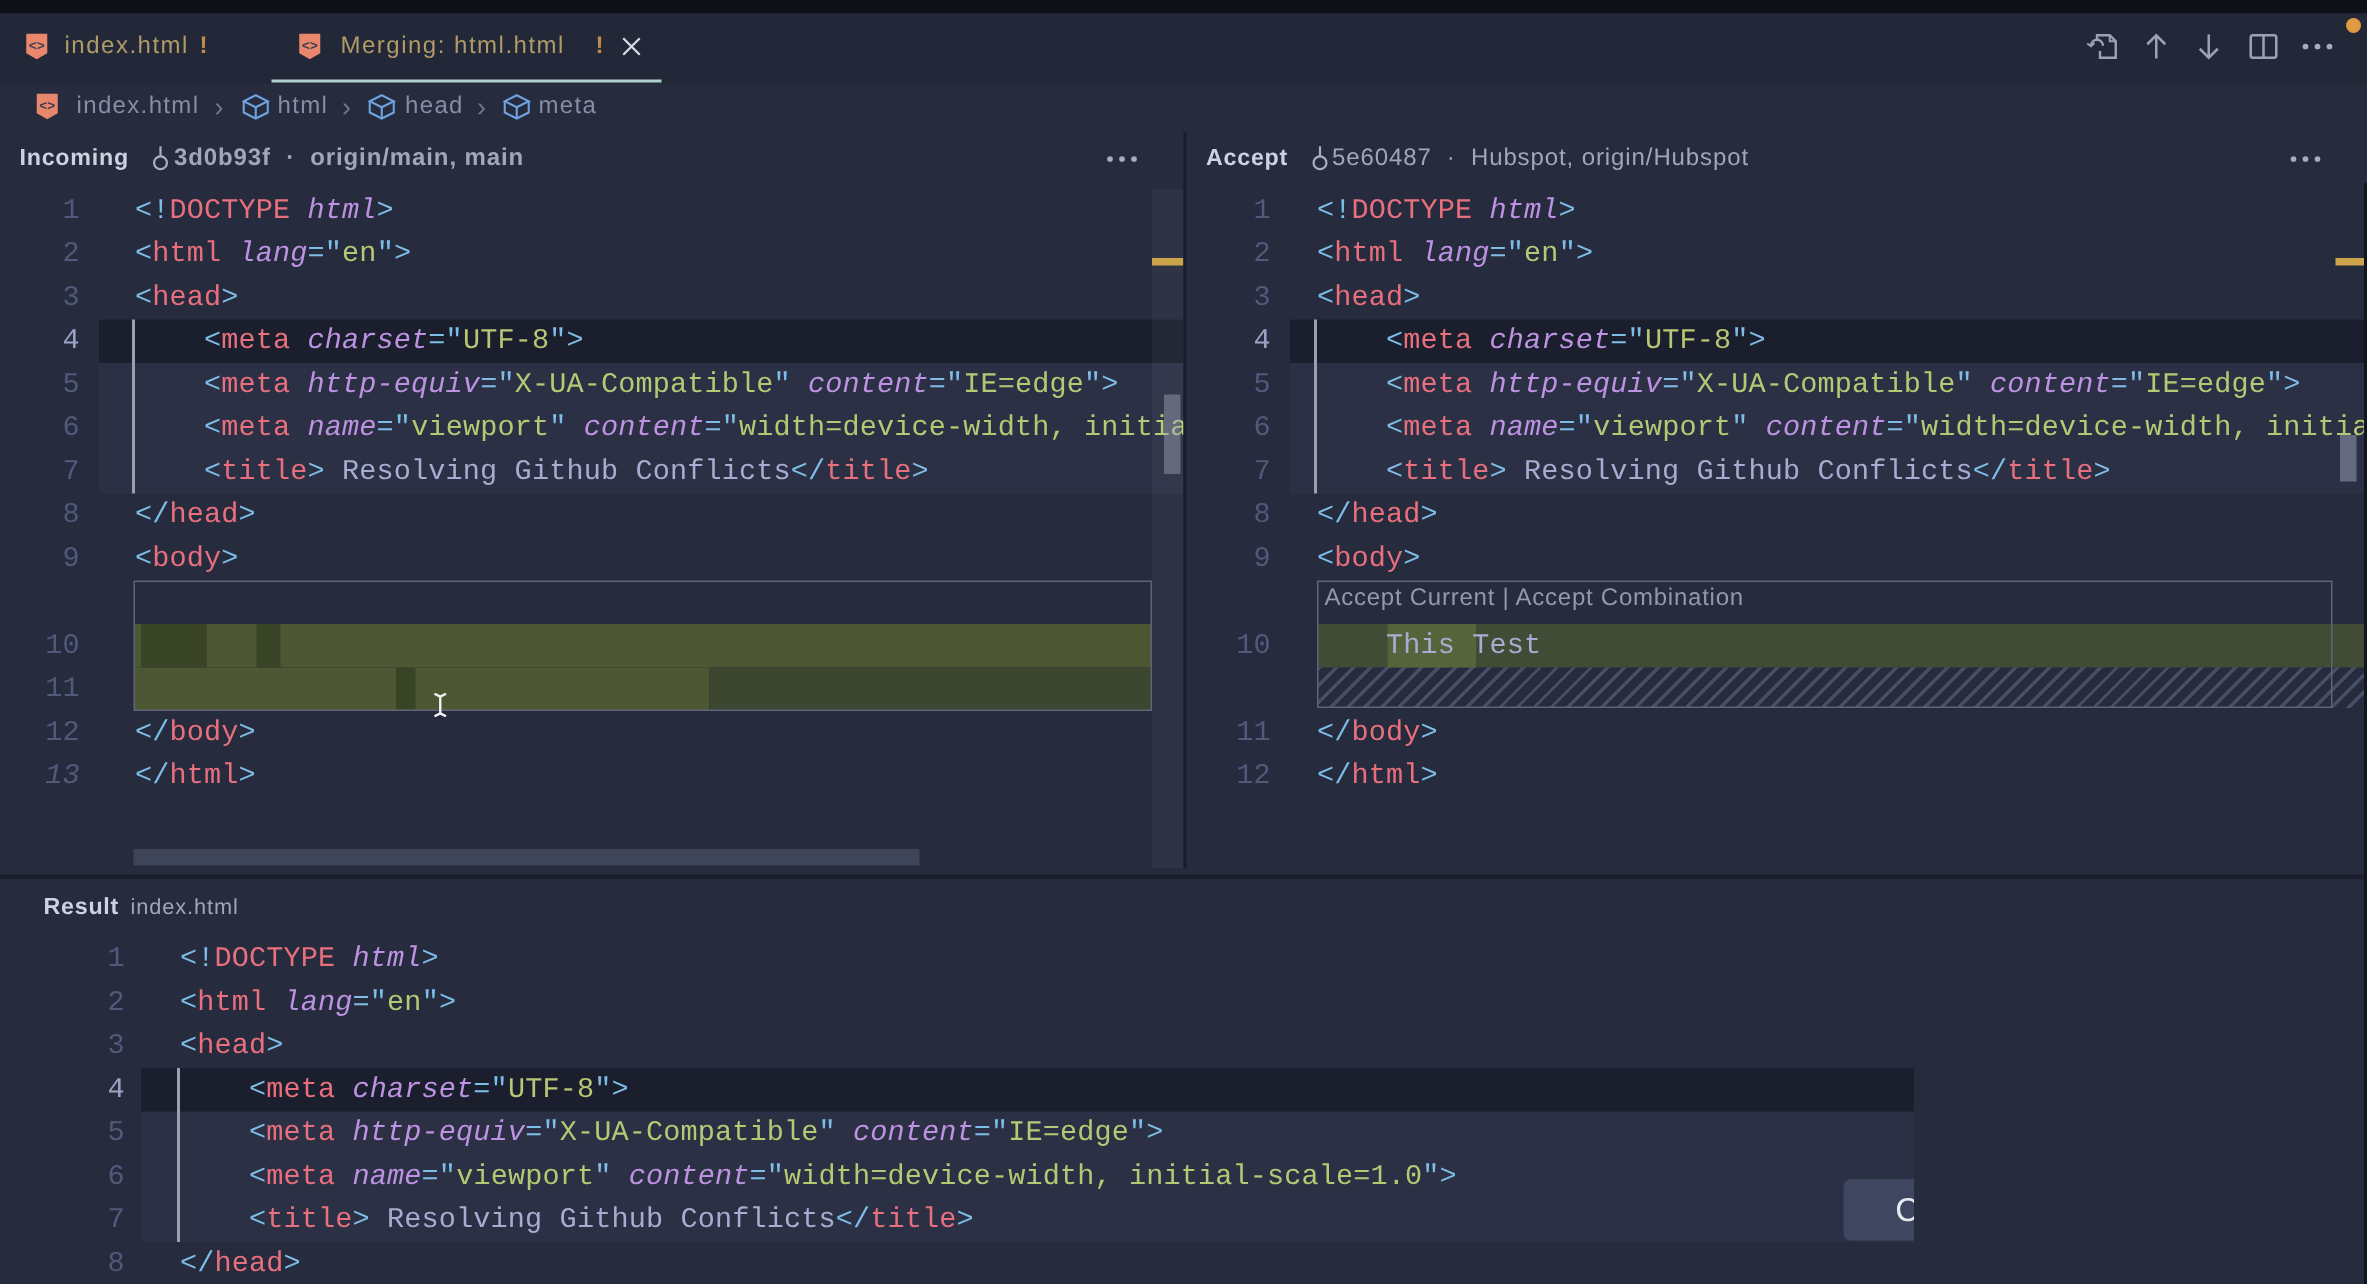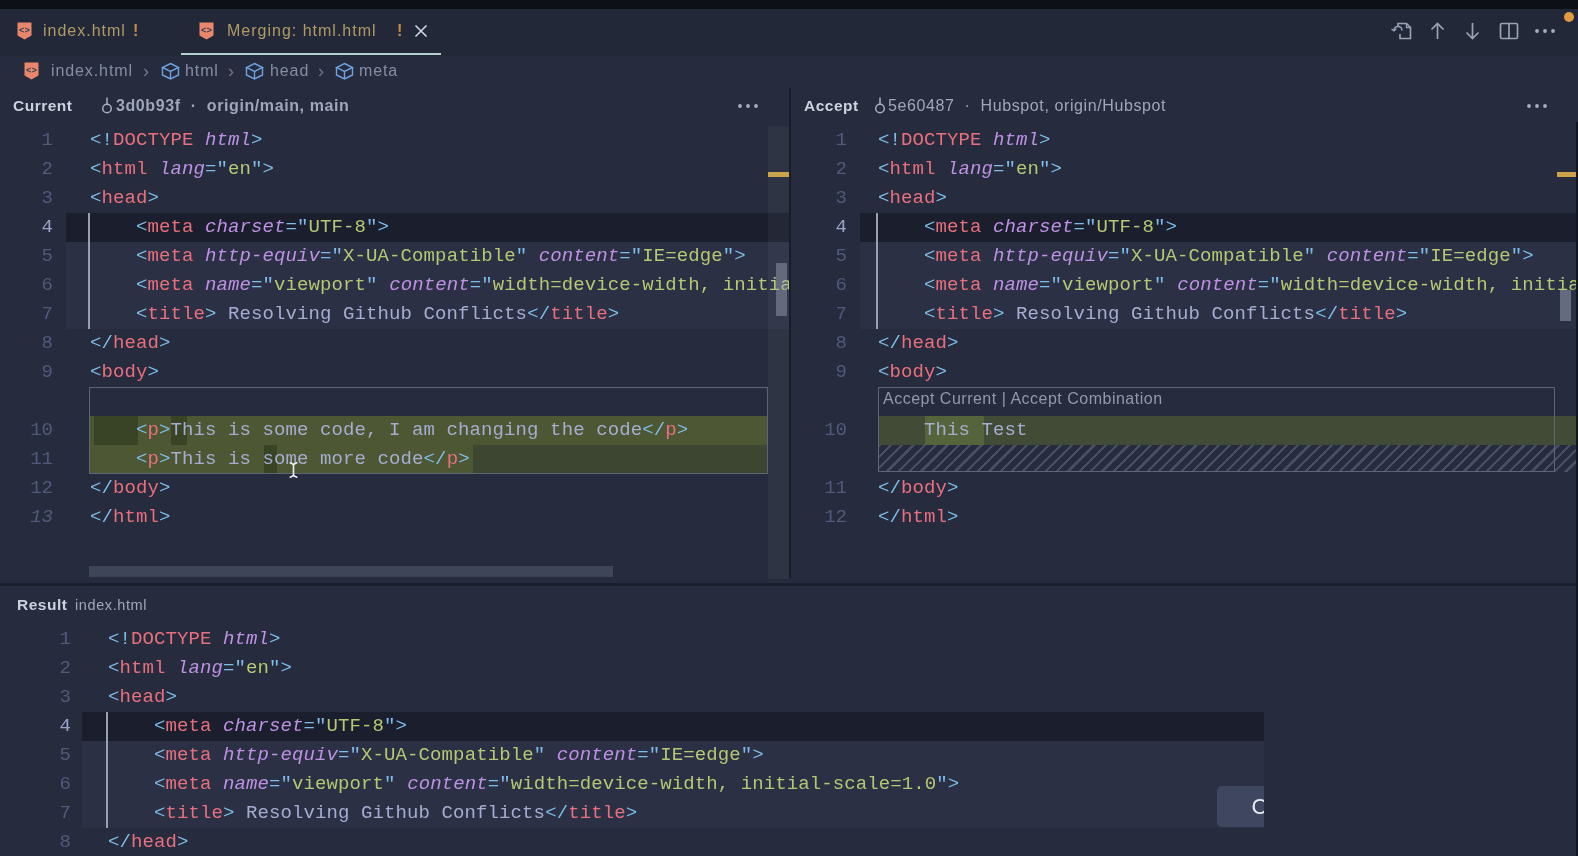--- a/index.html
+++ b/index.html
@@ -88,21 +88,21 @@
 <div class="abs" style="left:318px;top:61px;height:20px;line-height:20px;font-size:18px;color:#707890;">›</div>
 <svg class="abs" style="left:335px;top:62px" width="19" height="19" viewBox="0 0 19 19">
 <g fill="none" stroke="#6fa3e0" stroke-width="1.4">
 <path d="M9.5 1.5 L17.5 5.5 L9.5 9.5 L1.5 5.5 Z"></path>
 <path d="M1.5 5.5 V13 L9.5 17 L17.5 13 V5.5"></path>
 <path d="M9.5 9.5 V17"></path>
     </g>
   </svg>
 <div class="abs" style="left:359px;top:61px;height:20px;line-height:20px;font-size:16px;letter-spacing:0.9px;color:#868ea5;">meta</div>
 <div id="incoming" class="abs" style="left:0;top:88px;width:789px;height:491px;overflow:hidden;">
-    <div class="abs hdrname" style="left:13px;top:9px;">Current</div>
+    <div class="abs hdrname" style="left:13px;top:9px;">Incoming</div>
     <svg class="abs" style="left:100px;top:8px" width="14" height="21" viewBox="0 0 14 21">
 <circle cx="7" cy="12.5" r="4.3" fill="none" stroke="#a8aec2" stroke-width="1.5"></circle>
 <path d="M7 1.5 V8" stroke="#a8aec2" stroke-width="1.5"></path>
     </svg>
     <div class="abs hdrgray" style="left:116px;top:9px;font-weight:bold;">3d0b93f&nbsp; · &nbsp;origin/main, main</div>
     <svg class="abs" style="left:737px;top:14px" width="22" height="8" viewBox="0 0 22 8">
 <circle cx="3" cy="4" r="1.9" fill="#a6adc0"></circle>
       <circle cx="11" cy="4" r="1.9" fill="#a6adc0"></circle>
       <circle cx="19" cy="4" r="1.9" fill="#a6adc0"></circle>
     </svg>
@@ -128,23 +128,21 @@
     <div class="line" style="left:90px;top:154px;"><span class="x">    </span><span class="p">&lt;</span><span class="t">meta</span><span class="x"> </span><span class="a">http-equiv</span><span class="p">="</span><span class="s">X-UA-Compatible</span><span class="p">" </span><span class="a">content</span><span class="p">="</span><span class="s">IE=edge</span><span class="p">"&gt;</span></div>
     <div class="ln" style="left:13px;top:183px;">6</div>
     <div class="line" style="left:90px;top:183px;"><span class="x">    </span><span class="p">&lt;</span><span class="t">meta</span><span class="x"> </span><span class="a">name</span><span class="p">="</span><span class="s">viewport</span><span class="p">" </span><span class="a">content</span><span class="p">="</span><span class="s">width=device-width, initial-scale=1.0</span></div>
     <div class="ln" style="left:13px;top:212px;">7</div>
     <div class="line" style="left:90px;top:212px;"><span class="x">    </span><span class="p">&lt;</span><span class="t">title</span><span class="p">&gt;</span><span class="x"> Resolving Github Conflicts</span><span class="p">&lt;/</span><span class="t">title</span><span class="p">&gt;</span></div>
     <div class="ln" style="left:13px;top:241px;">8</div>
     <div class="line" style="left:90px;top:241px;"><span class="p">&lt;/</span><span class="t">head</span><span class="p">&gt;</span></div>
     <div class="ln" style="left:13px;top:270px;">9</div>
     <div class="line" style="left:90px;top:270px;"><span class="p">&lt;</span><span class="t">body</span><span class="p">&gt;</span></div>
     <div class="ln" style="left:13px;top:328px;">10</div>
-    <div class="line" style="left:90px;top:328px;"><span class="x">    </span><span class="p">&lt;</span><span class="t">p</span><span class="p">&gt;</span><span class="x">This is some code, I am changing the code</span><span class="p">&lt;/</span><span class="t">p</span><span class="p">&gt;</span></div>
     <div class="ln" style="left:13px;top:357px;">11</div>
-    <div class="line" style="left:90px;top:357px;"><span class="x">    </span><span class="p">&lt;</span><span class="t">p</span><span class="p">&gt;</span><span class="x">This is some more code</span><span class="p">&lt;/</span><span class="t">p</span><span class="p">&gt;</span></div>
     <div class="ln" style="left:13px;top:386px;">12</div>
     <div class="line" style="left:90px;top:386px;"><span class="p">&lt;/</span><span class="t">body</span><span class="p">&gt;</span></div>
     <div class="ln" style="left:13px;top:415px;font-style:italic;">13</div>
     <div class="line" style="left:90px;top:415px;"><span class="p">&lt;/</span><span class="t">html</span><span class="p">&gt;</span></div>
     <div class="abs" style="left:768px;top:38px;width:21px;height:453px;background:rgba(255,255,255,0.045);"></div>
     <div class="abs" style="left:768px;top:84px;width:21px;height:5px;background:#caa34a;"></div>
     <div class="abs" style="left:776px;top:175px;width:11px;height:53px;background:rgba(160,166,185,0.45);"></div>
     <div class="abs" style="left:89px;top:478px;width:524px;height:11px;background:#3f4558;"></div>
     <svg class="abs" style="left:286px;top:373px" width="15" height="18" viewBox="0 0 15 18">
 <g fill="none" stroke="#f0f0f0" stroke-width="1.6" stroke-linecap="round">
@@ -197,21 +195,21 @@
     <div class="line" style="left:87px;top:328px;"><span class="x">    This Test</span></div>
     <div class="ln" style="left:16px;top:386px;">11</div>
     <div class="line" style="left:87px;top:386px;"><span class="p">&lt;/</span><span class="t">body</span><span class="p">&gt;</span></div>
     <div class="ln" style="left:16px;top:415px;">12</div>
     <div class="line" style="left:87px;top:415px;"><span class="p">&lt;/</span><span class="t">html</span><span class="p">&gt;</span></div>
     <div class="abs" style="left:766px;top:84px;width:21px;height:5px;background:#caa34a;"></div>
     <div class="abs" style="left:769px;top:202px;width:11px;height:31px;background:rgba(160,166,185,0.5);"></div>
   </div>
 <div class="abs" style="left:789px;top:88px;width:2px;height:491px;background:#191d2b;"></div>
 <div class="abs" style="left:0;top:583px;width:1578px;height:2.5px;background:#1b1f2d;"></div>
-<div id="result" class="abs" style="left:4px;top:585px;width:1260px;height:271px;overflow:hidden;">
+<div id="result" class="abs" style="left:16px;top:585px;width:1260px;height:271px;overflow:hidden;">
     <div class="abs hdrname" style="left:13px;top:11px;">Result</div>
     <div class="abs hdrgray" style="left:71px;top:12px;font-size:14.5px;">index.html</div>
     <div class="abs" style="left:1353px;top:12px;font-size:14.5px;letter-spacing:0.4px;color:#878ea0;">0 Conflicts Remaining</div>
     <svg class="abs" style="left:1526px;top:16px" width="22" height="8" viewBox="0 0 22 8">
 <circle cx="3" cy="4" r="1.9" fill="#a6adc0"></circle>
       <circle cx="11" cy="4" r="1.9" fill="#a6adc0"></circle>
       <circle cx="19" cy="4" r="1.9" fill="#a6adc0"></circle>
     </svg>
     <div class="abs" style="left:78px;top:127px;width:1324px;height:116px;background:rgba(130,150,210,0.05);"></div>
     <div class="abs" style="left:78px;top:127px;width:1324px;height:29px;background:#1a1e2d;"></div>

